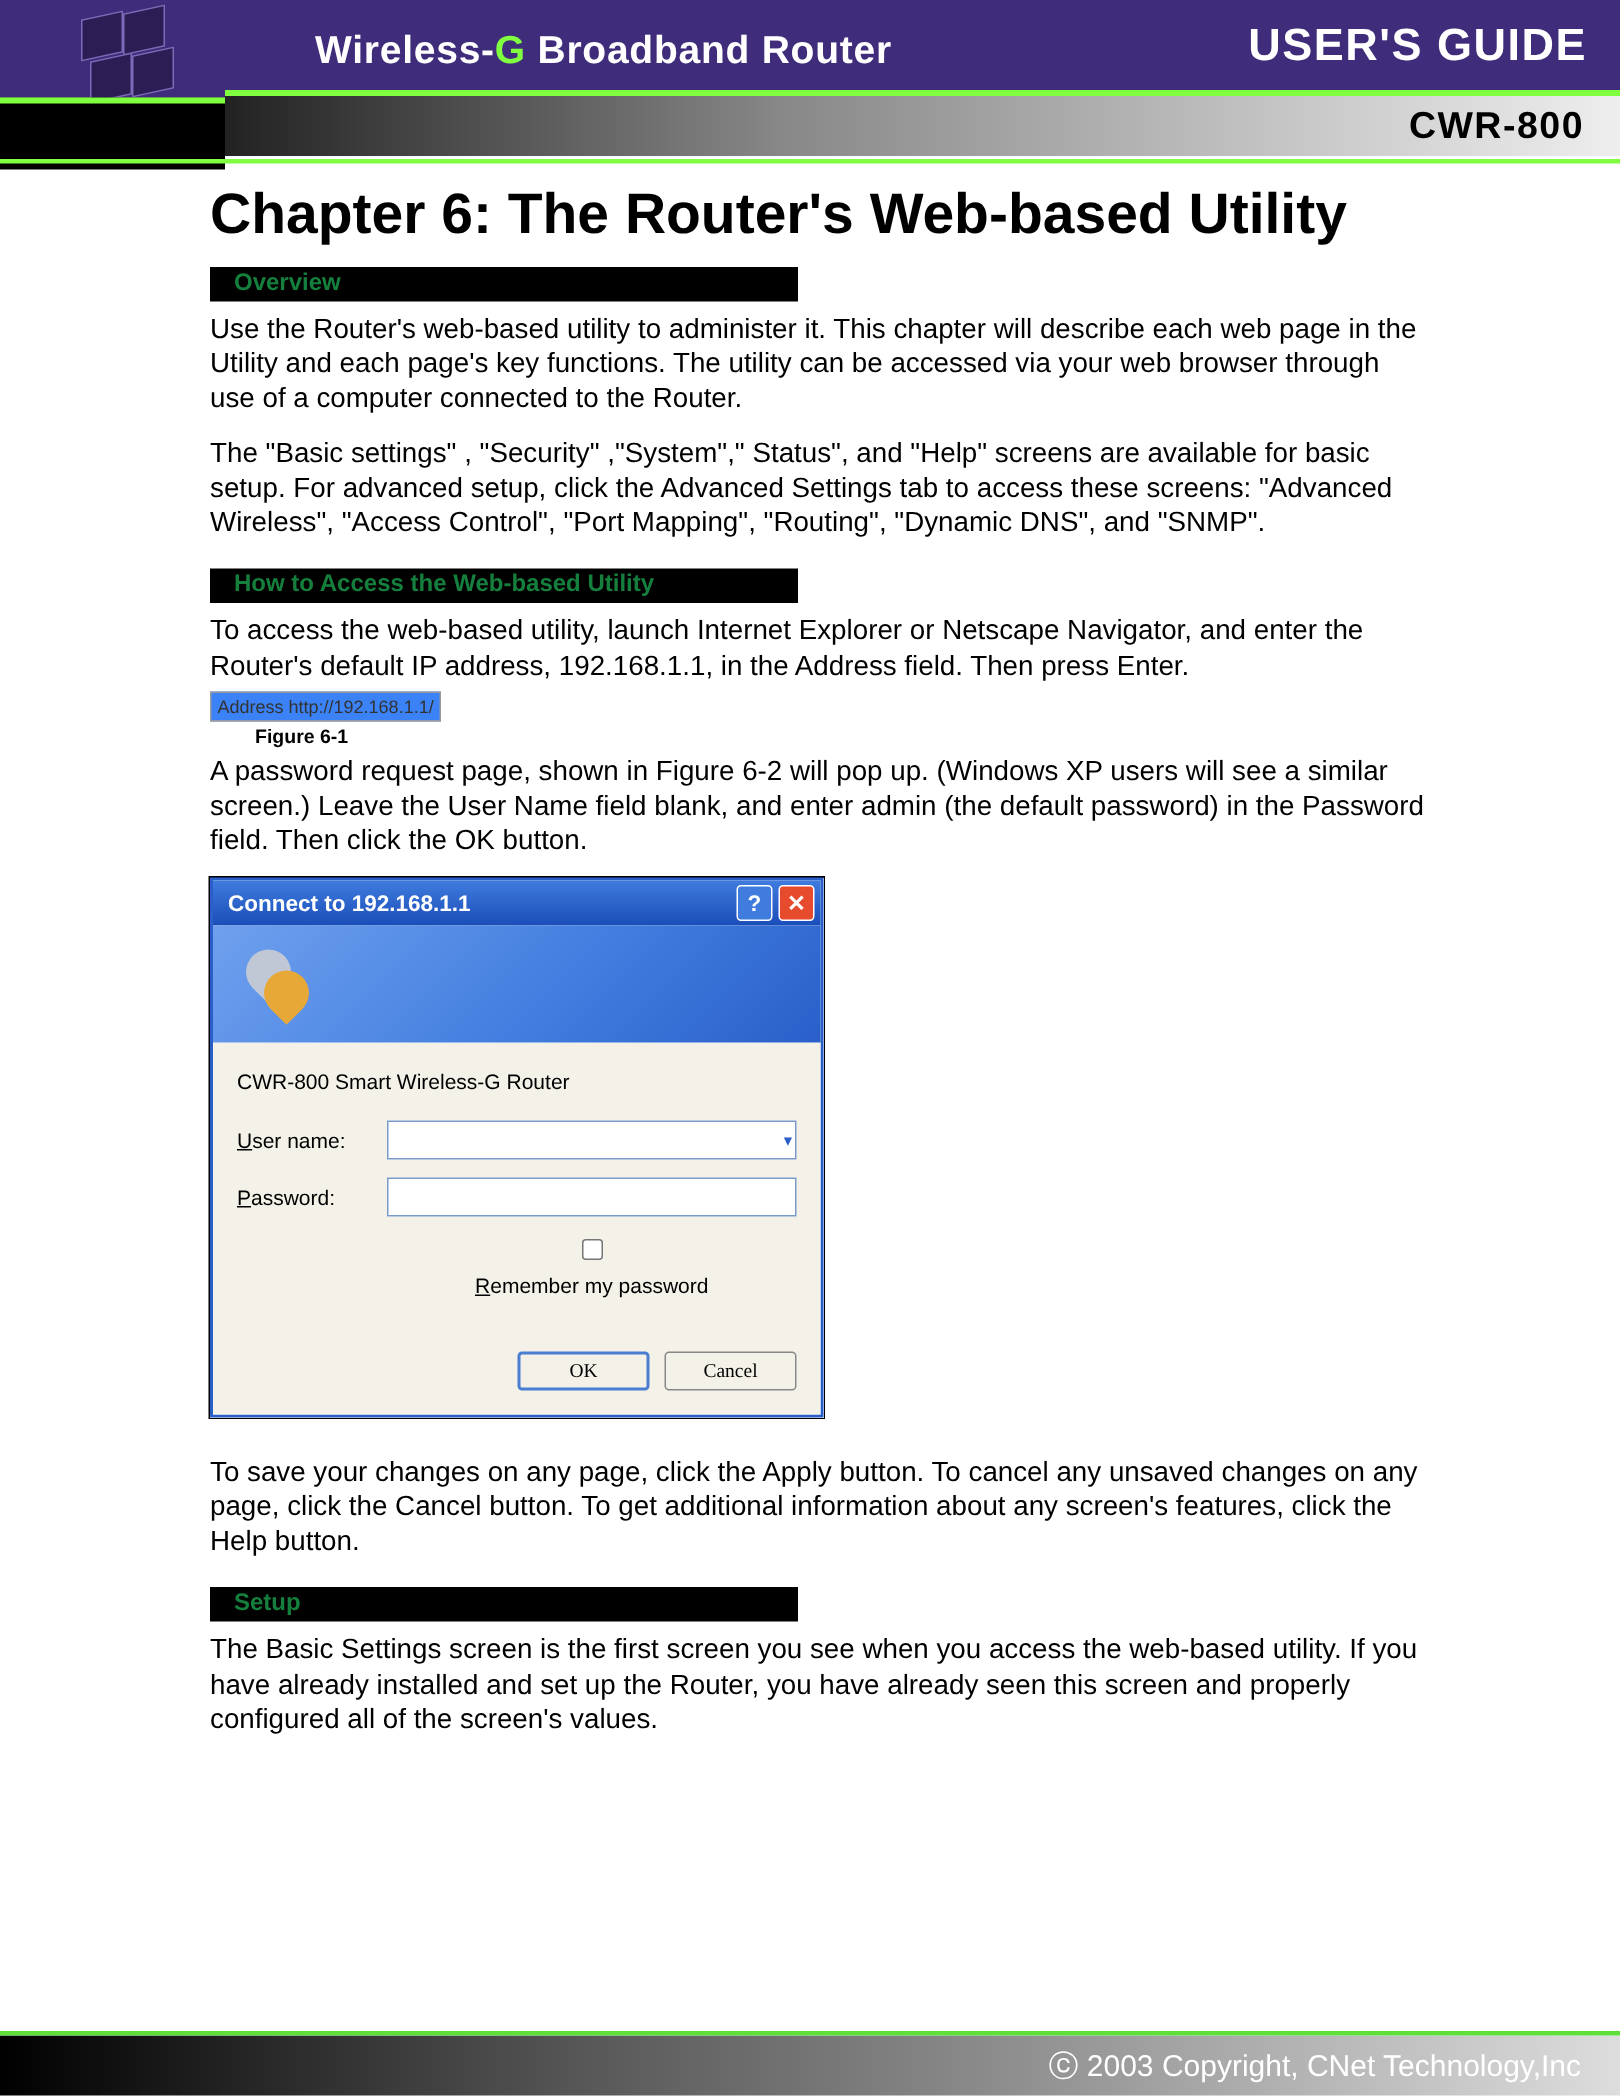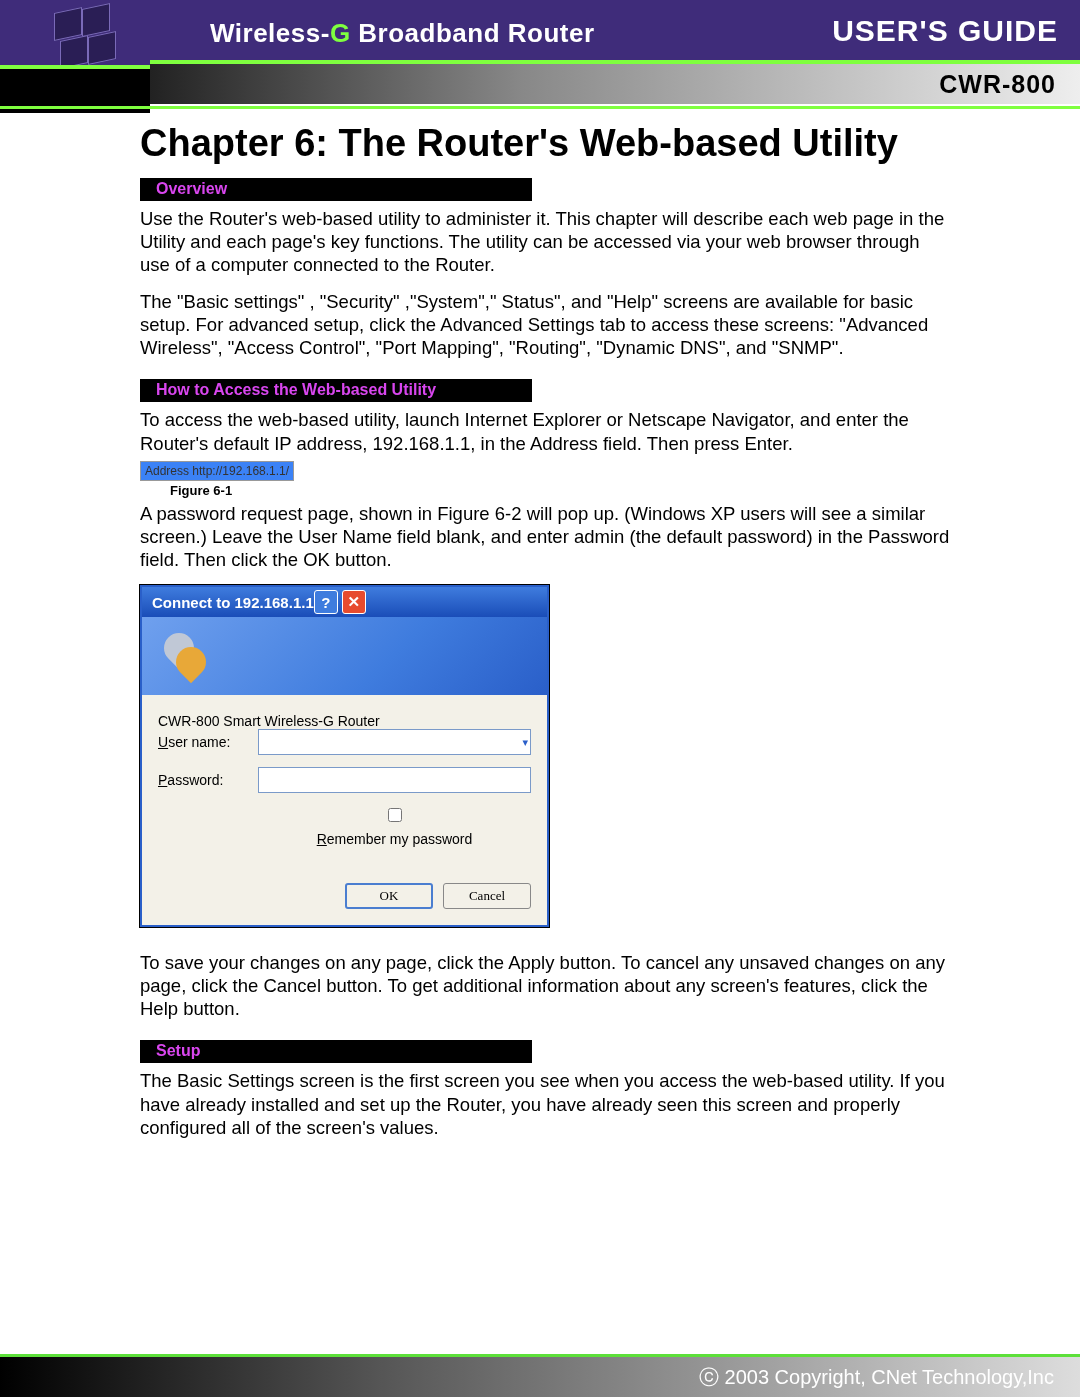--- a/index.html
+++ b/index.html
@@ -58,21 +58,21 @@
     position:absolute;left:0;top:106px;right:0;height:3px;background:#7fff3f;
   }
   
   .content {
     position:absolute; left:140px; top:122px; width:810px;
   }
   h1.chapter {
     font-size:38px; font-weight:bold; margin:0 0 6px 0; line-height:1.15;
   }
   .section-bar {
-    display:inline-block; background:#000; color:#d946ef;
+    display:inline-block; background:#000; color:#15803d;
     font-weight:bold; font-size:16px; padding:2px 16px 3px 16px;
     min-width:360px; margin:6px 0 4px 0;
   }
   p.body {
     font-size:18.5px; line-height:1.25; margin:2px 0 14px 0;
   }
   p.body b{font-weight:normal;}
   .addr-img{
     border:1px solid #999; display:inline-block; padding:2px 4px;
     font-size:12px; color:#333; background:#3b82f6; margin-top:4px;
@@ -81,21 +81,21 @@
   
   .dialog {
     width:405px; margin:14px 0 24px 0;
     border:2px solid #2a5fc9; box-shadow:0 0 0 1px #000;
     font-family:Tahoma,Arial,sans-serif;
   }
   .dlg-title{
     height:30px; background:linear-gradient(to bottom,#3f7cde,#1a4db8);
     color:#fff; font-size:15px; font-weight:bold;
     display:flex; align-items:center; padding:0 4px 0 10px;
-    justify-content:flex-start;
+    justify-content:space-between;
   }
   .dlg-title-right{display:flex;gap:4px;}
   .dlg-btn{
     width:22px;height:22px;border:1px solid #fff;border-radius:3px;
     display:flex;align-items:center;justify-content:center;
     font-weight:bold;font-size:15px;
   }
   .dlg-help{background:#3f7cde;color:#fff;}
   .dlg-close{background:#e74b2e;color:#fff;}
   .dlg-banner{
@@ -108,21 +108,21 @@
   }
   .keys .k1,.keys .k2{
     position:absolute;width:30px;height:30px;border-radius:50% 50% 50% 0;
     transform:rotate(-45deg);
   }
   .keys .k1{background:#c0c8d6;left:0;top:0;}
   .keys .k2{background:#e8a838;left:12px;top:14px;}
   .dlg-body{
     background:#f3f1e8; padding:18px 16px 16px 16px;
   }
-  .dlg-body .prod{font-size:14px;}
+  .dlg-body .prod{font-size:14px;margin-bottom:18px;}
   .frow{display:flex;align-items:center;margin-bottom:12px;}
   .frow label{width:100px;font-size:14px;}
   .frow label u{text-decoration:underline;}
   .frow .field{
     flex:1;height:24px;border:1px solid #7a9ac9;background:#fff;
     display:flex;align-items:center;justify-content:space-between;
     padding:0 2px 0 4px;font-size:13px;
   }
   .frow .field .caret{color:#2a5fc9;font-size:11px;}
   .chk{display:flex;align-items:center;margin-left:100px;font-size:14px;gap:6px;flex-direction:column;}

